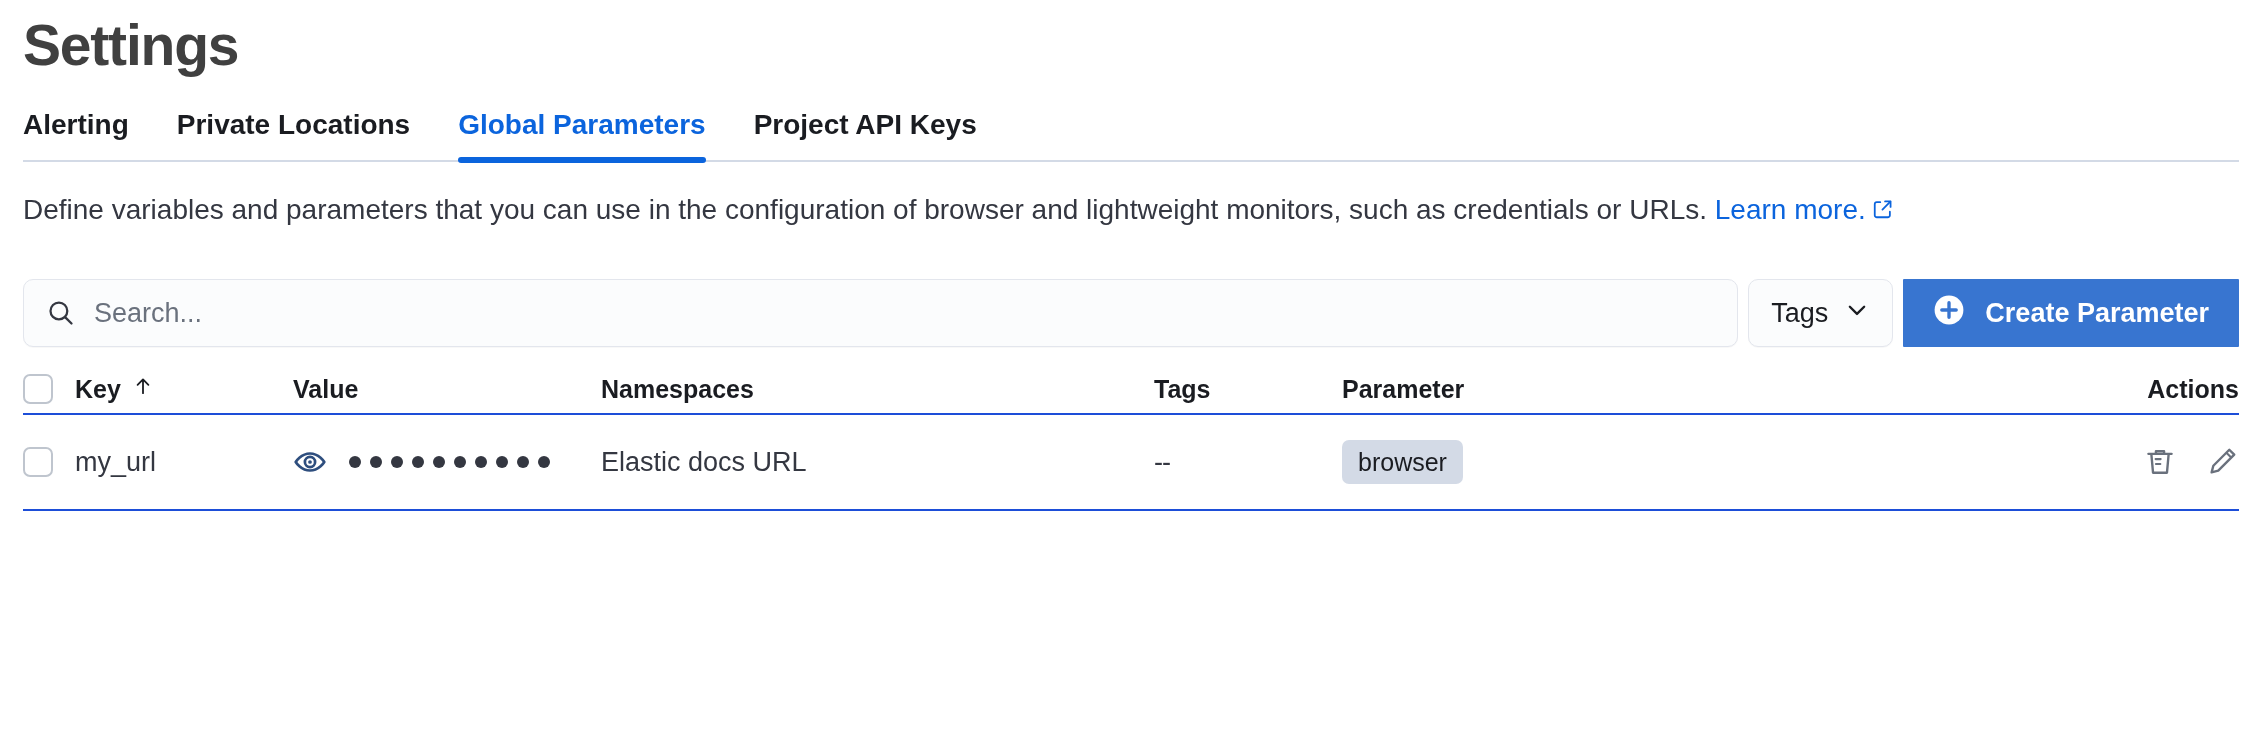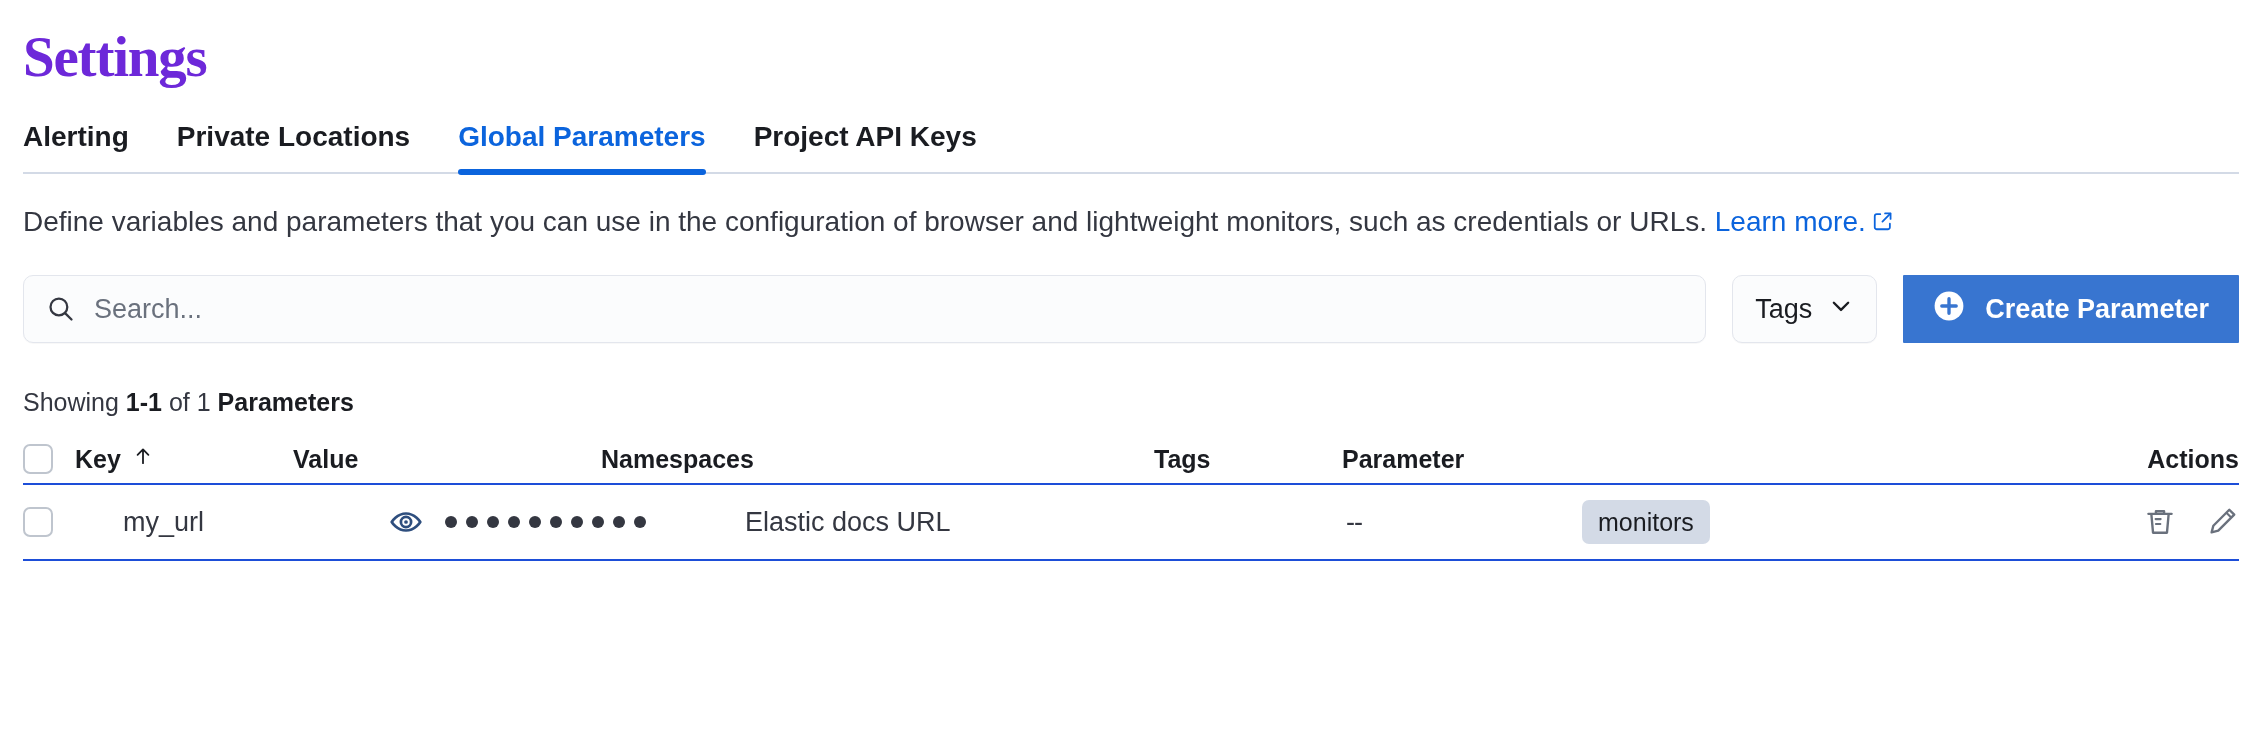--- a/index.html
+++ b/index.html
@@ -12,23 +12,22 @@
     overflow: hidden;
   }
   .page { position: relative; width: 2262px; height: 754px; padding: 0 23px; }
 
   
   .page-title {
     font-size: 57px;
     line-height: 68px;
     font-weight: 700;
     letter-spacing: -1.2px;
-    color: #6d28d9;
-    padding-top: 23px;
-    font-family: Liberation Serif, serif;
+    color: #404040;
+    padding-top: 11px;
   }
 
   
   .tabs-wrap { position: relative; margin-top: 23px; }
   .tabs {
     display: flex;
     align-items: flex-end;
     gap: 48px;
     height: 58px;
   }
@@ -74,22 +73,22 @@
   }
   .ext-icon {
     display: inline-block;
     vertical-align: -1px;
     margin-left: 6px;
   }
 
   
   .controls {
     display: flex;
-    align-items: flex-start;
-    gap: 26px;
+    align-items: flex-end;
+    gap: 10px;
     margin-top: 30px;
     height: 84px;
   }
   .searchbox {
     flex: 1 1 auto;
     height: 68px;
     background: #fbfcfd;
     border: 1px solid #e3e6ed;
     border-radius: 10px;
     display: flex;
@@ -156,21 +155,21 @@
   .showing b { font-weight: 700; color: #1a1c21; }
 
   
   .table { margin-top: 18px; width: 2216px; }
   .trow {
     display: flex;
     align-items: center;
     border-bottom: 2px solid #1d4ed8;
   }
   .thead { height: 50px; }
-  .tbody-row { height: 76px; gap: 48px; }
+  .tbody-row { height: 96px; }
 
   .col-check { width: 52px; flex: 0 0 52px; display: flex; align-items: center; }
   .col-key   { width: 218px; flex: 0 0 218px; }
   .col-value { width: 308px; flex: 0 0 308px; display: flex; align-items: center; gap: 22px; }
   .col-desc  { width: 553px; flex: 0 0 553px; }
   .col-tags  { width: 188px; flex: 0 0 188px; }
   .col-ns    { flex: 1 1 auto; }
   .col-act   { width: 160px; flex: 0 0 160px; display: flex; align-items: center; justify-content: flex-end; gap: 28px; }
 
   .th {
@@ -260,23 +259,20 @@
       <span>
         <svg width="32" height="32" viewBox="0 0 20 20" fill="none">
           <circle cx="10" cy="10" r="9" fill="#ffffff"></circle>
           <path d="M10 5.5V14.5M5.5 10H14.5" stroke="#3875d0" stroke-width="2.1" stroke-linecap="round"></path>
         </svg>
       </span>
       <span>Create Parameter</span>
     </button>
   </div>
 
-  <div class="showing">
-    <span>Showing </span><b>1-1</b><span> of 1 </span><b>Parameters</b>
-  </div>
 
   <div class="table">
 
     <div class="trow thead">
       <div class="col-check">
         <span class="checkbox"></span>
       </div>
       <div class="col-key">
         <div class="th">
           <span>Key</span>
@@ -342,21 +338,21 @@
             <i class="dot"></i>
           </span>
       </div>
       <div class="col-desc">
         <span class="td">Elastic docs URL</span>
       </div>
       <div class="col-tags">
         <span class="dash">--</span>
       </div>
       <div class="col-ns">
-        <span class="badge">monitors</span>
+        <span class="badge">browser</span>
       </div>
       <div class="col-act">
         <span class="icon-btn">
           <svg width="34" height="34" viewBox="0 0 20 20" fill="none">
             <path d="M3.2 5.2h13.6" stroke="#6a717d" stroke-width="1.4" stroke-linecap="round"></path>
             <path d="M7.6 5.2V3.7h4.8v1.5" stroke="#6a717d" stroke-width="1.4" stroke-linejoin="round"></path>
             <path d="M4.9 5.2l1 11.1h8.2l1-11.1" stroke="#6a717d" stroke-width="1.4" stroke-linejoin="round"></path>
             <path d="M7.4 8.3h3M7.6 11.2h2.6" stroke="#6a717d" stroke-width="1.2" stroke-linecap="round"></path>
           </svg>
         </span>

